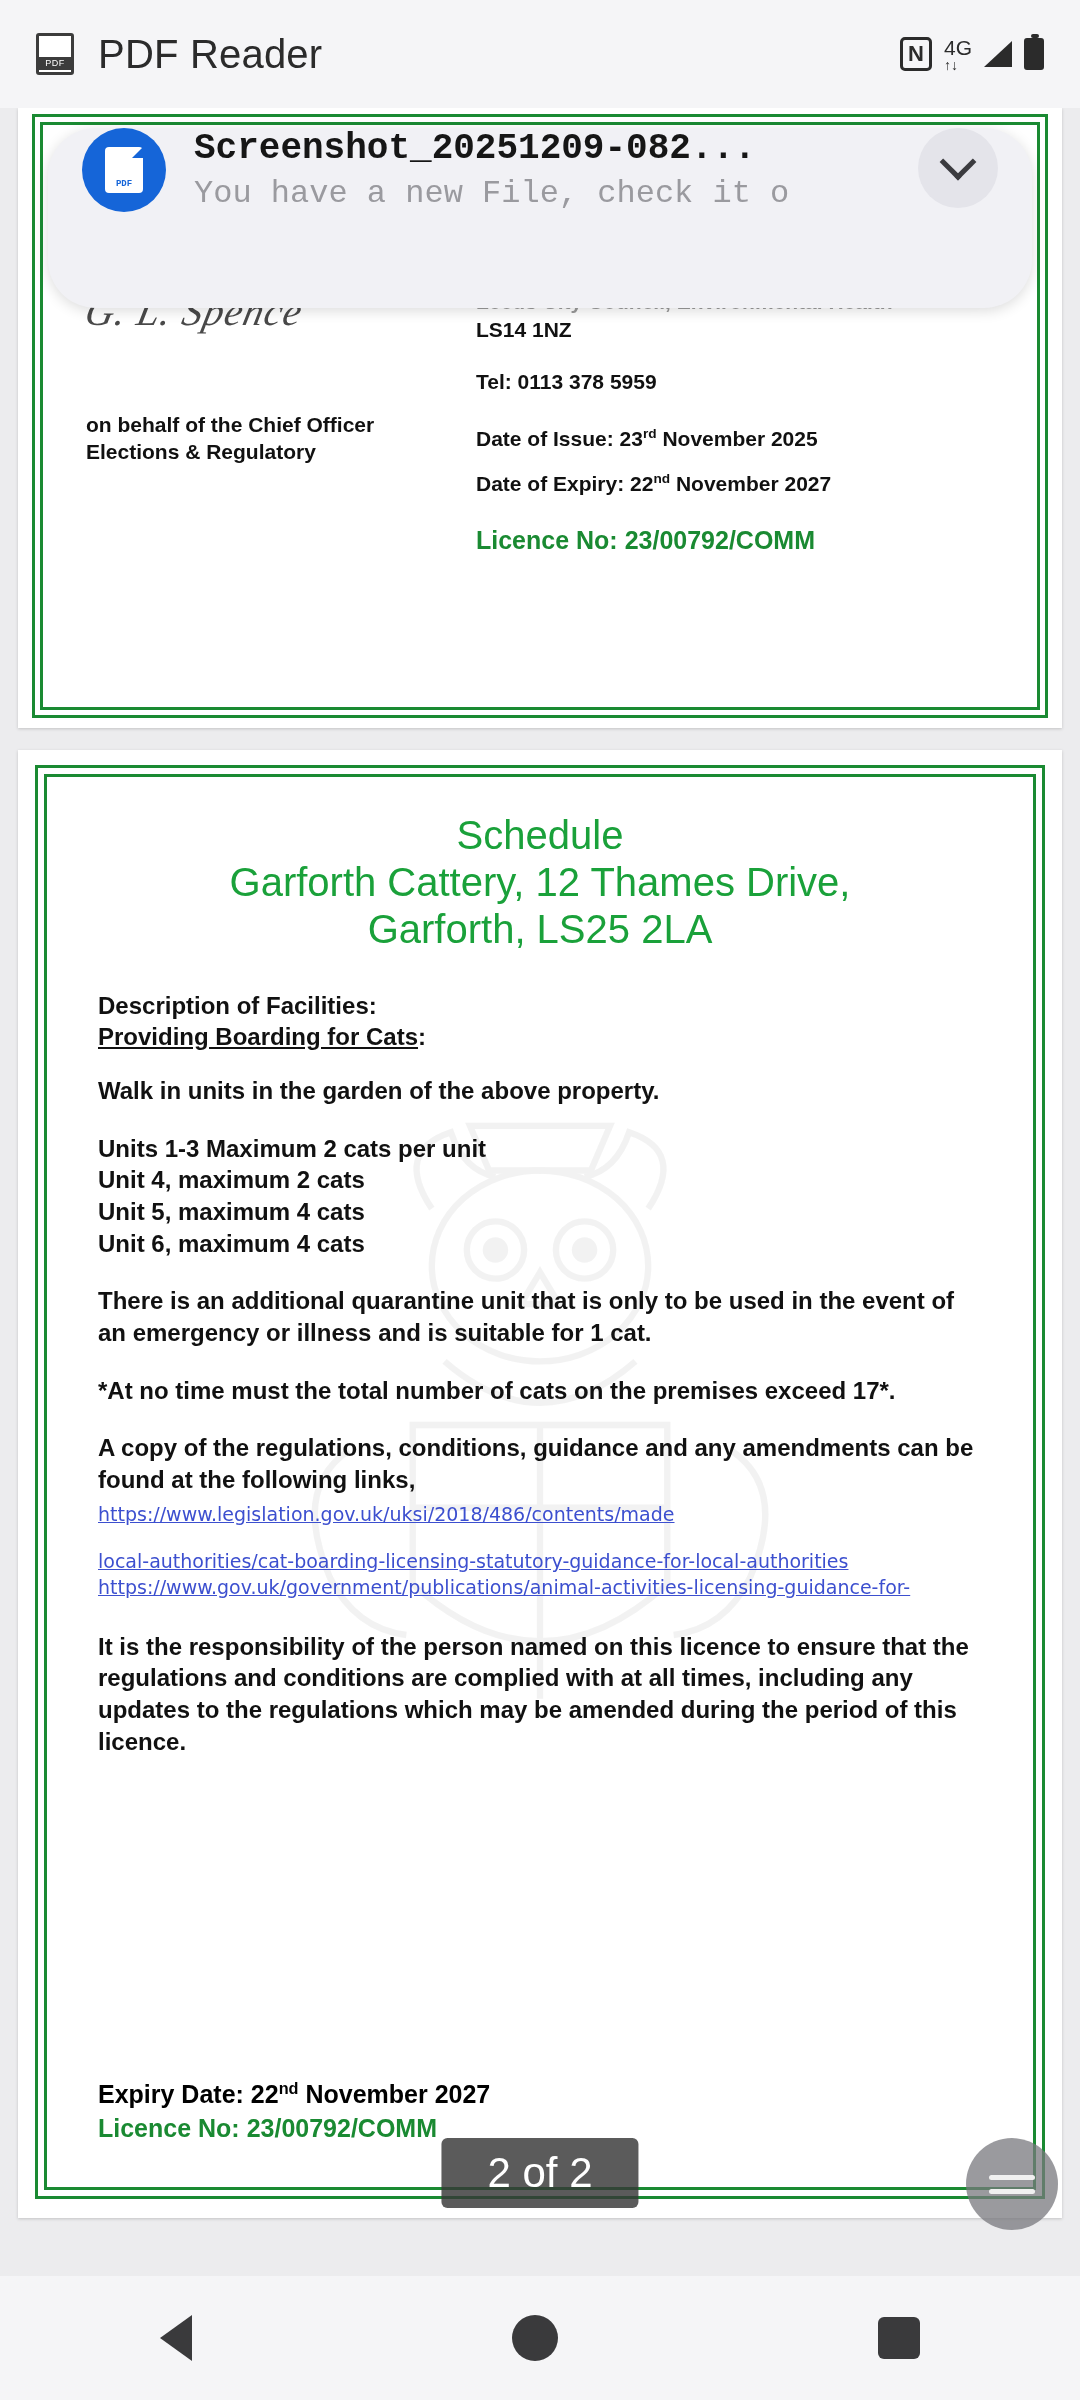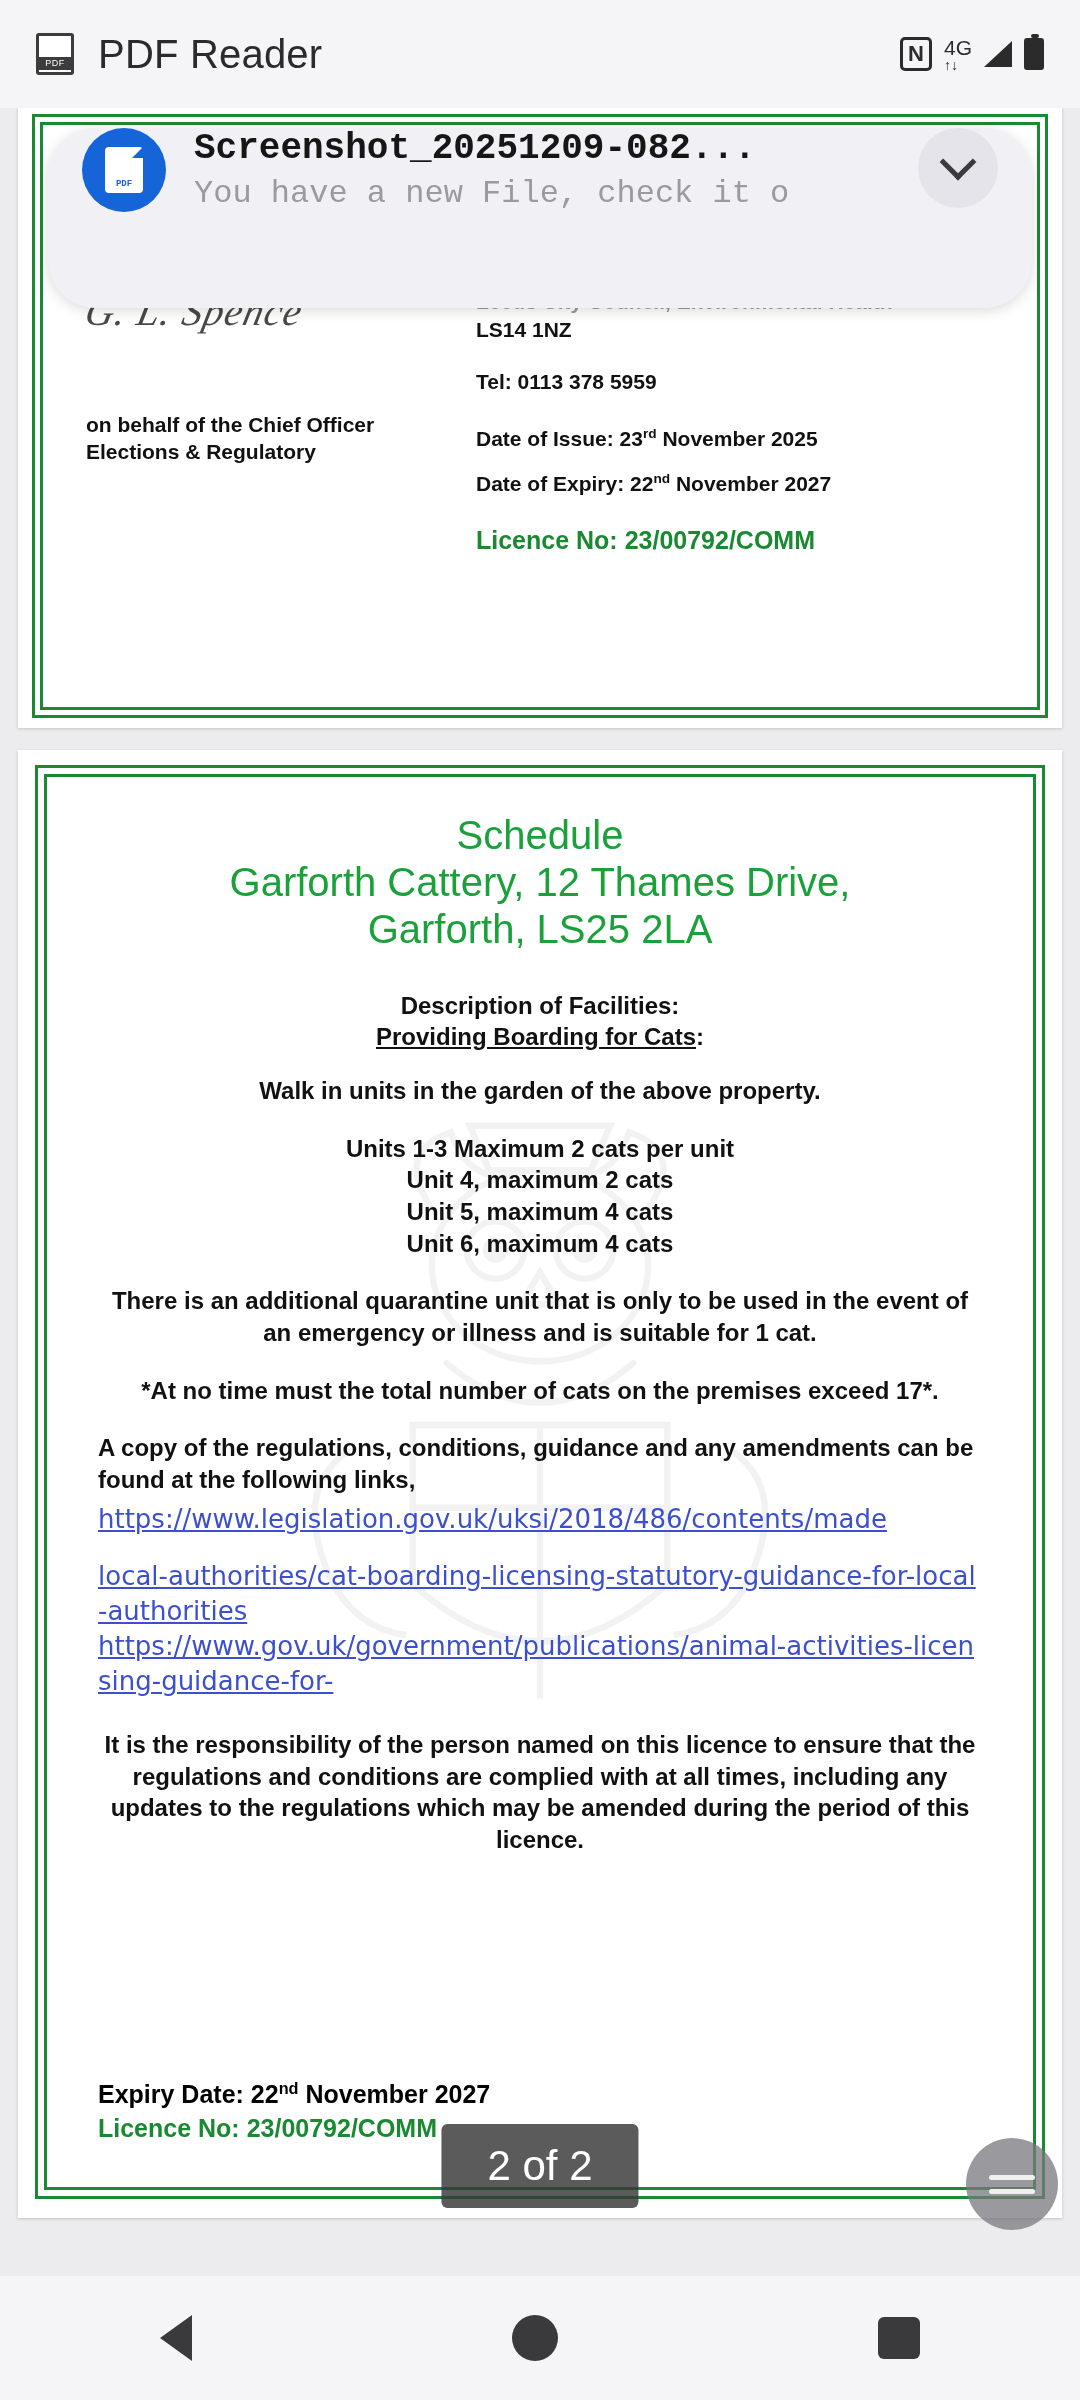--- a/index.html
+++ b/index.html
@@ -222,27 +222,27 @@
     color: #1aa13a;
     font-size: 40px;
     font-weight: 400;
     line-height: 1.18;
   }
   .sched-title .l1 { display: block; }
   .sched-title .l2 { display: block; }
   .sched-title .l3 { display: block; }
 
   .p2-body { margin-top: 36px; font-size: 24px; font-weight: bold; line-height: 1.32; }
-  .p2-body .blk { margin-bottom: 26px; text-align: center; }
+  .p2-body .blk { margin-bottom: 26px; }
   .p2-body .tight { margin-bottom: 0; }
   .u { text-decoration: underline; }
   .linklist a {
     display: block;
     font-family: "DejaVu Sans", sans-serif;
-    font-size: 26px;
+    font-size: 19px;
     font-weight: normal;
     color: #3c4fcf;
     text-decoration: underline;
     line-height: 1.35;
     word-break: break-all;
   }
   .linklist .gap { height: 22px; }
 
   .p2-footer {
     position: absolute;
@@ -339,21 +339,21 @@
 
   
   .page-pill {
     position: absolute;
     left: 50%;
     transform: translateX(-50%);
     bottom: 192px;
     background: rgba(55,55,55,.82);
     color: #fff;
     font-size: 42px;
-    padding: 18px 46px;
+    padding: 11px 46px;
     border-radius: 6px;
     z-index: 25;
   }
 
   
   .scroll-handle {
     position: absolute;
     right: 22px;
     bottom: 170px;
     width: 92px; height: 92px;

